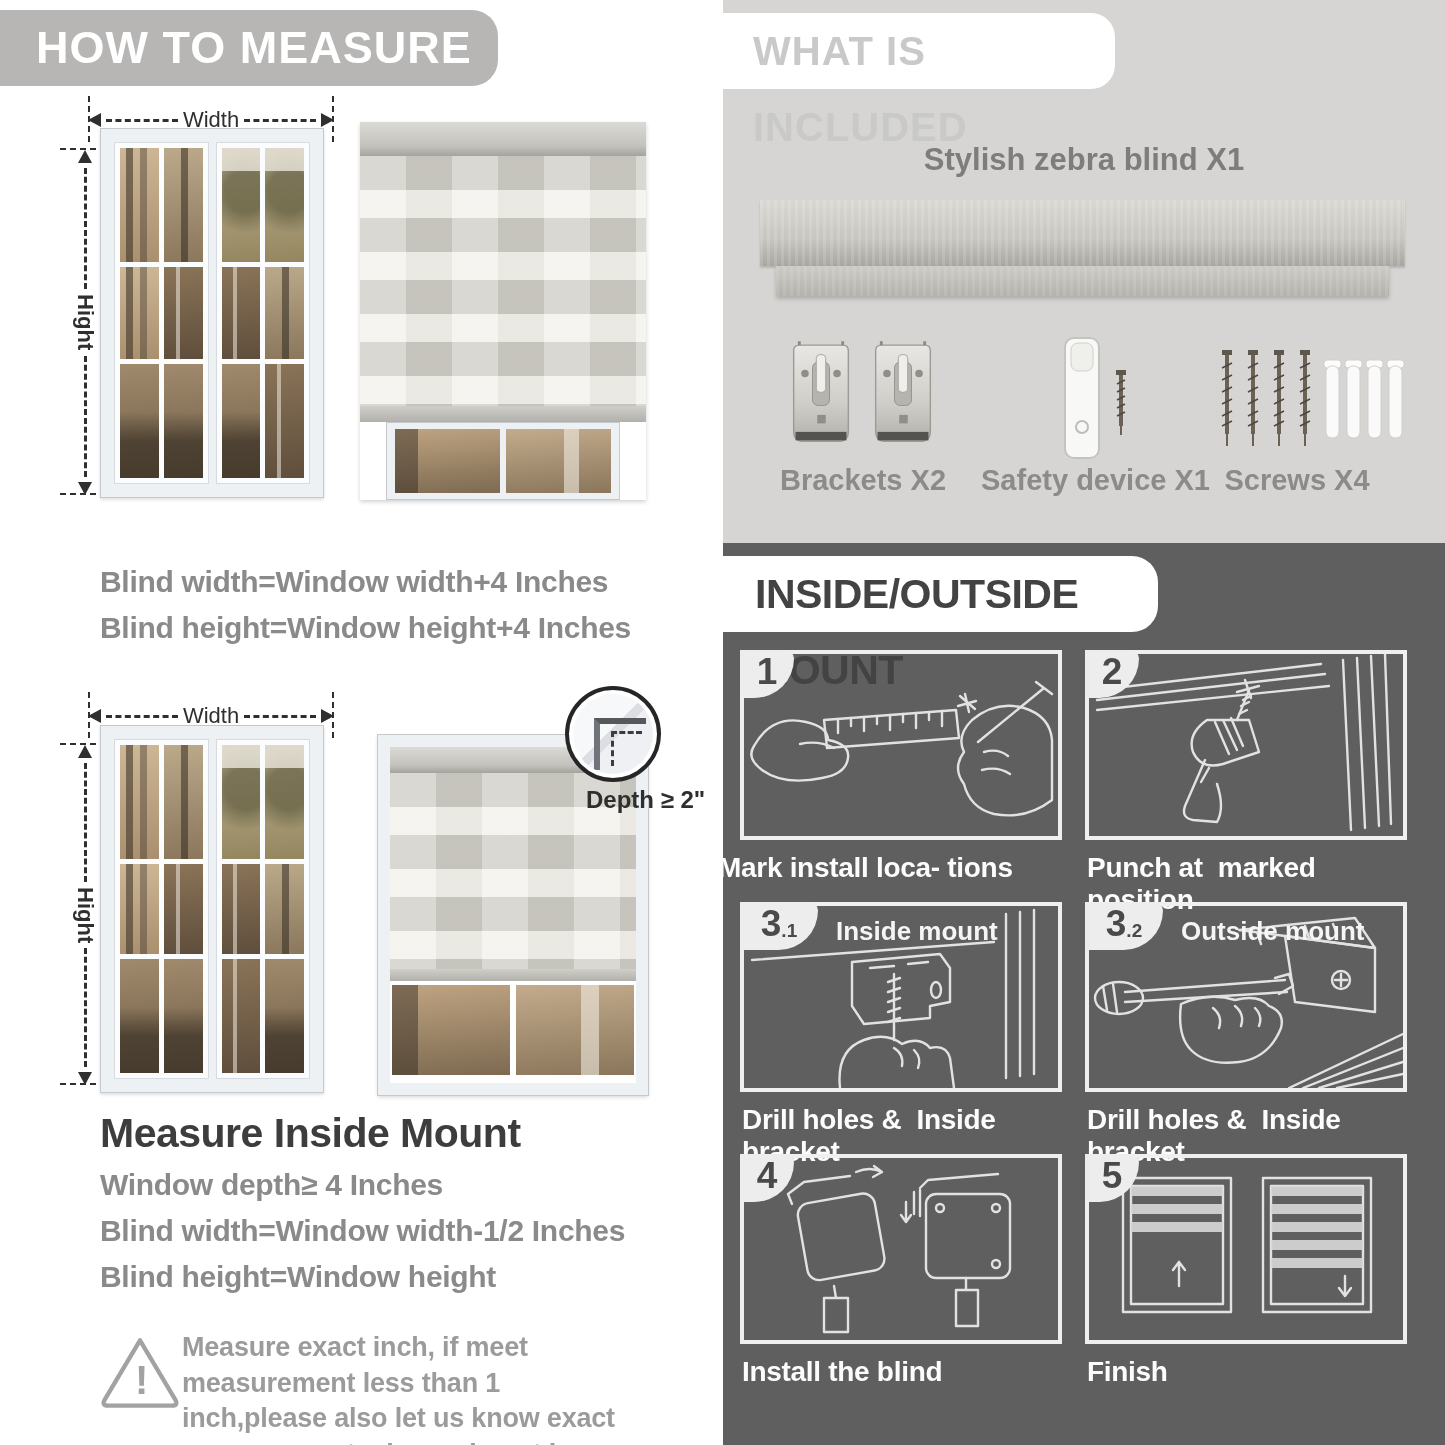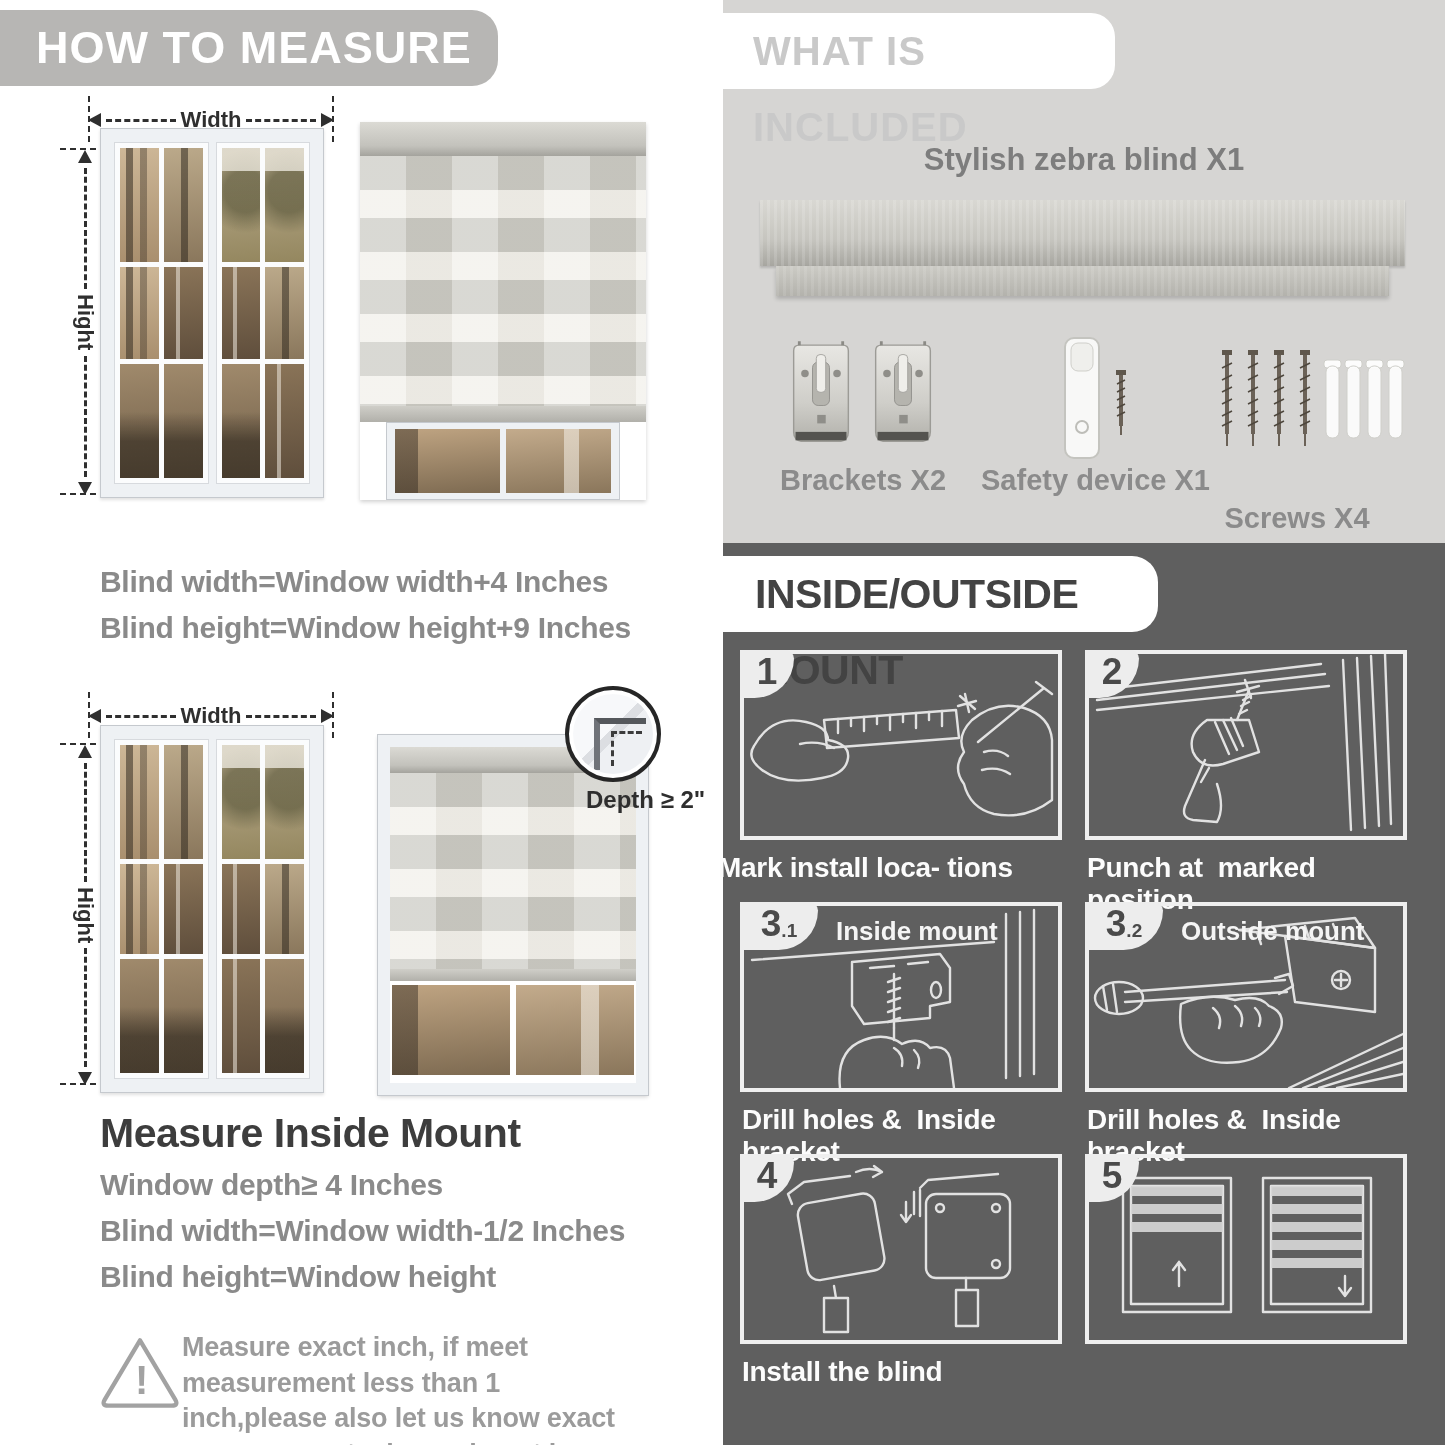--- a/index.html
+++ b/index.html
@@ -7,21 +7,21 @@
         font-family:"Liberation Sans", sans-serif;}
   .abs{position:absolute;}
 
   
   .lheader{left:0;top:10px;width:462px;height:76px;background:#b7b6b4;border-radius:0 26px 26px 0;
            color:#fff;font-size:45px;font-weight:bold;line-height:76px;padding-left:36px;letter-spacing:1px;}
   .sec-title{font-size:41px;font-weight:bold;color:#3d3d3d;letter-spacing:-0.5px;}
   .sec-line{font-size:30px;font-weight:bold;color:#8a8a8a;letter-spacing:-0.3px;text-align:right;}
 
   
-  .dim-h{display:flex;align-items:center;gap:5px;color:#2f2f2f;font-weight:bold;font-size:22px;}
+  .dim-h{display:flex;align-items:center;gap:5px;color:#2f2f2f;font-weight:normal;font-size:22px;}
   .dim-h .dash{flex:1;border-top:3px dashed #2f2f2f;height:0;}
   .dim-v{display:flex;flex-direction:column;align-items:center;gap:5px;color:#2f2f2f;font-weight:bold;font-size:22px;}
   .dim-v .dash{flex:1;border-left:3px dashed #2f2f2f;width:0;}
   .dim-v .vlabel{writing-mode:vertical-rl;}
   .ah{width:0;height:0;}
   .ah.l{border-top:7px solid transparent;border-bottom:7px solid transparent;border-right:13px solid #2f2f2f;}
   .ah.r{border-top:7px solid transparent;border-bottom:7px solid transparent;border-left:13px solid #2f2f2f;}
   .ah.u{border-left:7px solid transparent;border-right:7px solid transparent;border-bottom:13px solid #2f2f2f;}
   .ah.d{border-left:7px solid transparent;border-right:7px solid transparent;border-top:13px solid #2f2f2f;}
   .end-tick{border-left:2px dashed #2f2f2f;width:0;}
@@ -157,21 +157,21 @@
     <div class="cas" style="height:34px;"></div>
     <div class="stripes" style="height:250px;"></div>
     <div class="rail" style="height:16px;"></div>
     <div class="under-window" style="margin:0 26px;height:78px;">
       <div class="upane uA"></div>
       <div class="upane uB"></div>
     </div>
   </div>
 
   <div class="abs sec-line" style="left:100px;top:565px;">Blind width=Window width+4 Inches</div>
-  <div class="abs sec-line" style="left:100px;top:611px;">Blind height=Window height+9 Inches</div>
+  <div class="abs sec-line" style="left:100px;top:611px;">Blind height=Window height+4 Inches</div>
 
   <div class="abs dim-h" style="left:88px;top:703px;width:246px;">
     <span class="ah l"></span>
     <span class="dash"></span>
     <span>Width</span>
     <span class="dash"></span>
     <span class="ah r"></span>
   </div>
   <div class="abs end-tick" style="left:88px;top:692px;height:46px;"></div>
   <div class="abs end-tick" style="left:332px;top:692px;height:46px;"></div>
@@ -336,21 +336,21 @@
         <g transform="translate(169,12)">
           <rect x="0" y="0" width="17" height="8" rx="3" fill="rgba(255,255,255,0.92)" stroke="#cfcfca"></rect>
           <rect x="2" y="6" width="13" height="72" rx="6" fill="rgba(255,255,255,0.88)" stroke="#cfcfca"></rect>
         </g>
       </g>
     </svg>
   </div>
 
   <div class="abs comp-label" style="left:778px;top:464px;width:170px;">Brackets X2</div>
   <div class="abs comp-label" style="left:978px;top:464px;width:235px;">Safety device X1</div>
-  <div class="abs comp-label" style="left:1222px;top:464px;width:150px;margin-top:38px;">Screws X4</div>
+  <div class="abs comp-label" style="left:1222px;top:464px;width:150px;">Screws X4</div>
 
   <div class="abs mount-header">
     <span>INSIDE/OUTSIDE MOUNT</span>
   </div>
 
   <div class="panel" style="left:740px;top:650px;">
     <svg class="art" viewBox="0 0 314 182">
       <path d="M80 66 L212 56 L215 84 L83 94 Z"></path>
       <path d="M94 65 V79 M107 64 V72 M120 63 V77 M133 62 V70 M146 61 V76 M159 60 V68 M172 59 V74 M185 58 V66 M198 57 V72"></path>
       <path d="M214 52 L232 47 M221 40 L225 58 M216 42 L231 55"></path>
@@ -465,14 +465,15 @@
       <rect class="fillband" x="182" y="46" width="92" height="10"></rect>
       <rect class="fillband" x="182" y="64" width="92" height="10"></rect>
       <rect class="fillband" x="182" y="82" width="92" height="10"></rect>
       <rect class="fillband" x="182" y="100" width="92" height="10"></rect>
       <path d="M256 118 V138 M256 138 L250 130 M256 138 L262 130"></path>
     </svg>
     <div class="badge b1">
       <span>5</span>
     </div>
   </div>
+  <div class="caption" style="left:1087px;top:1356px;">Finish</div>
 
 </div>
 
 </body></html>

